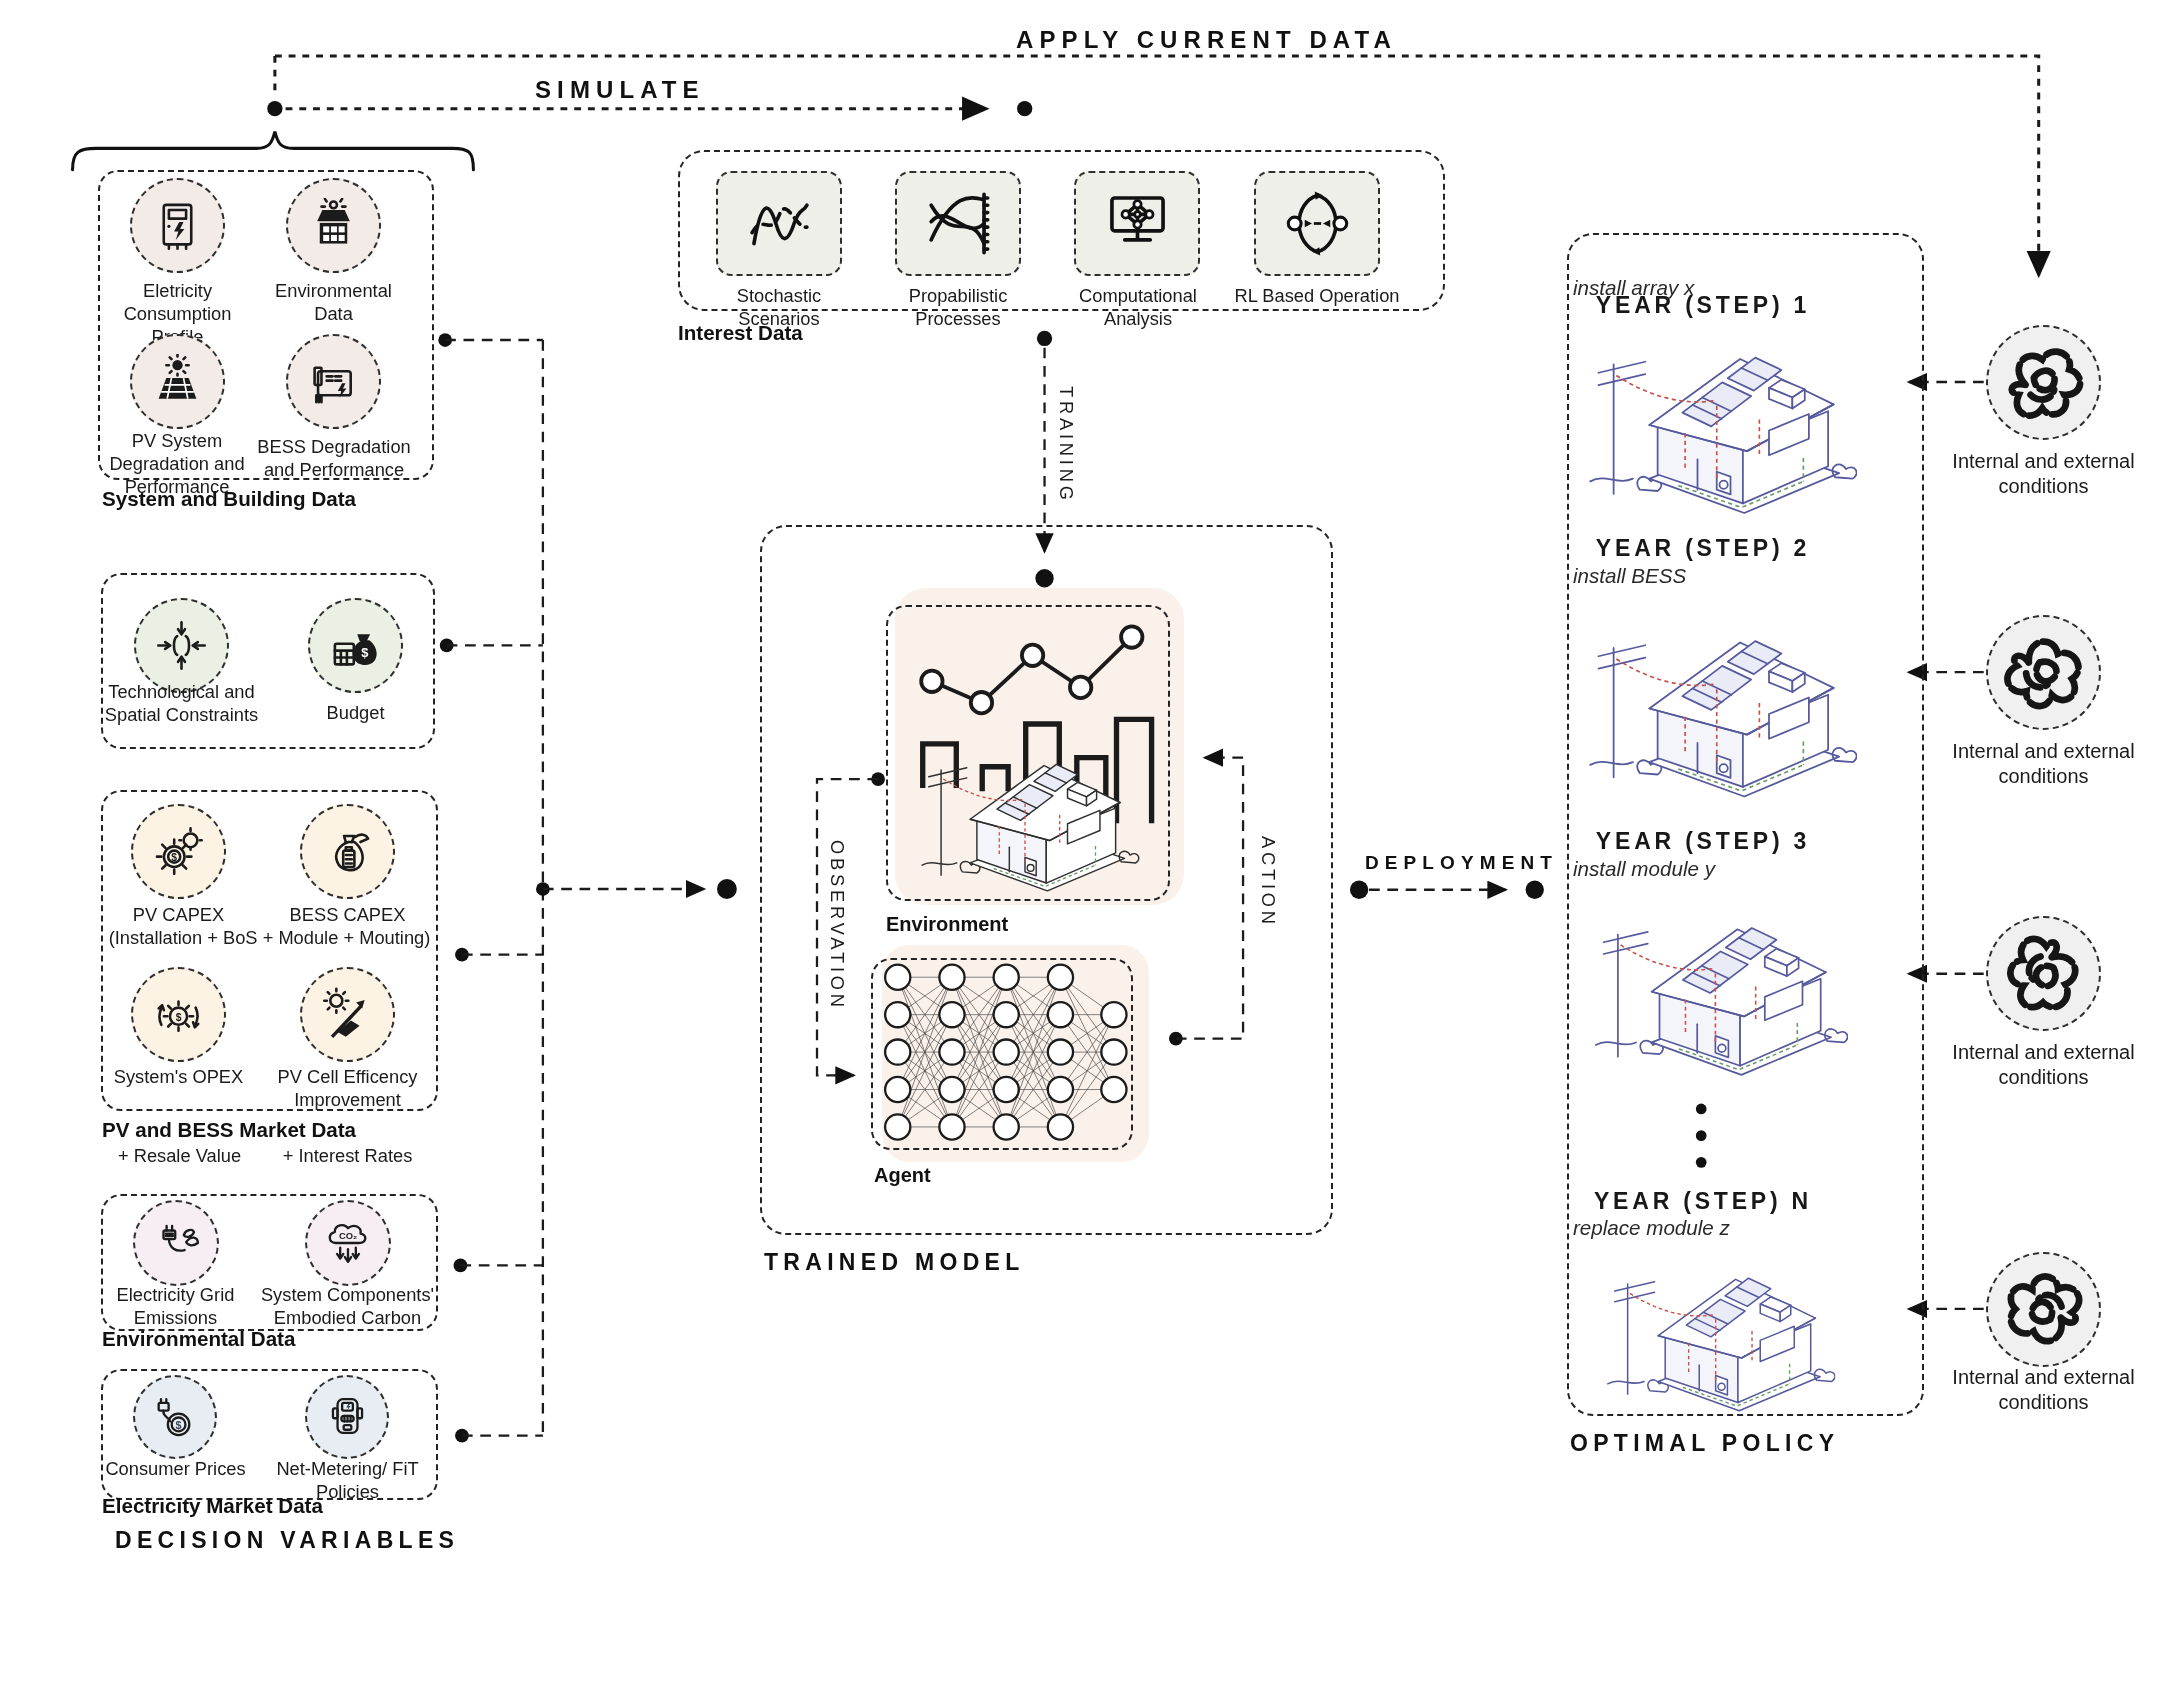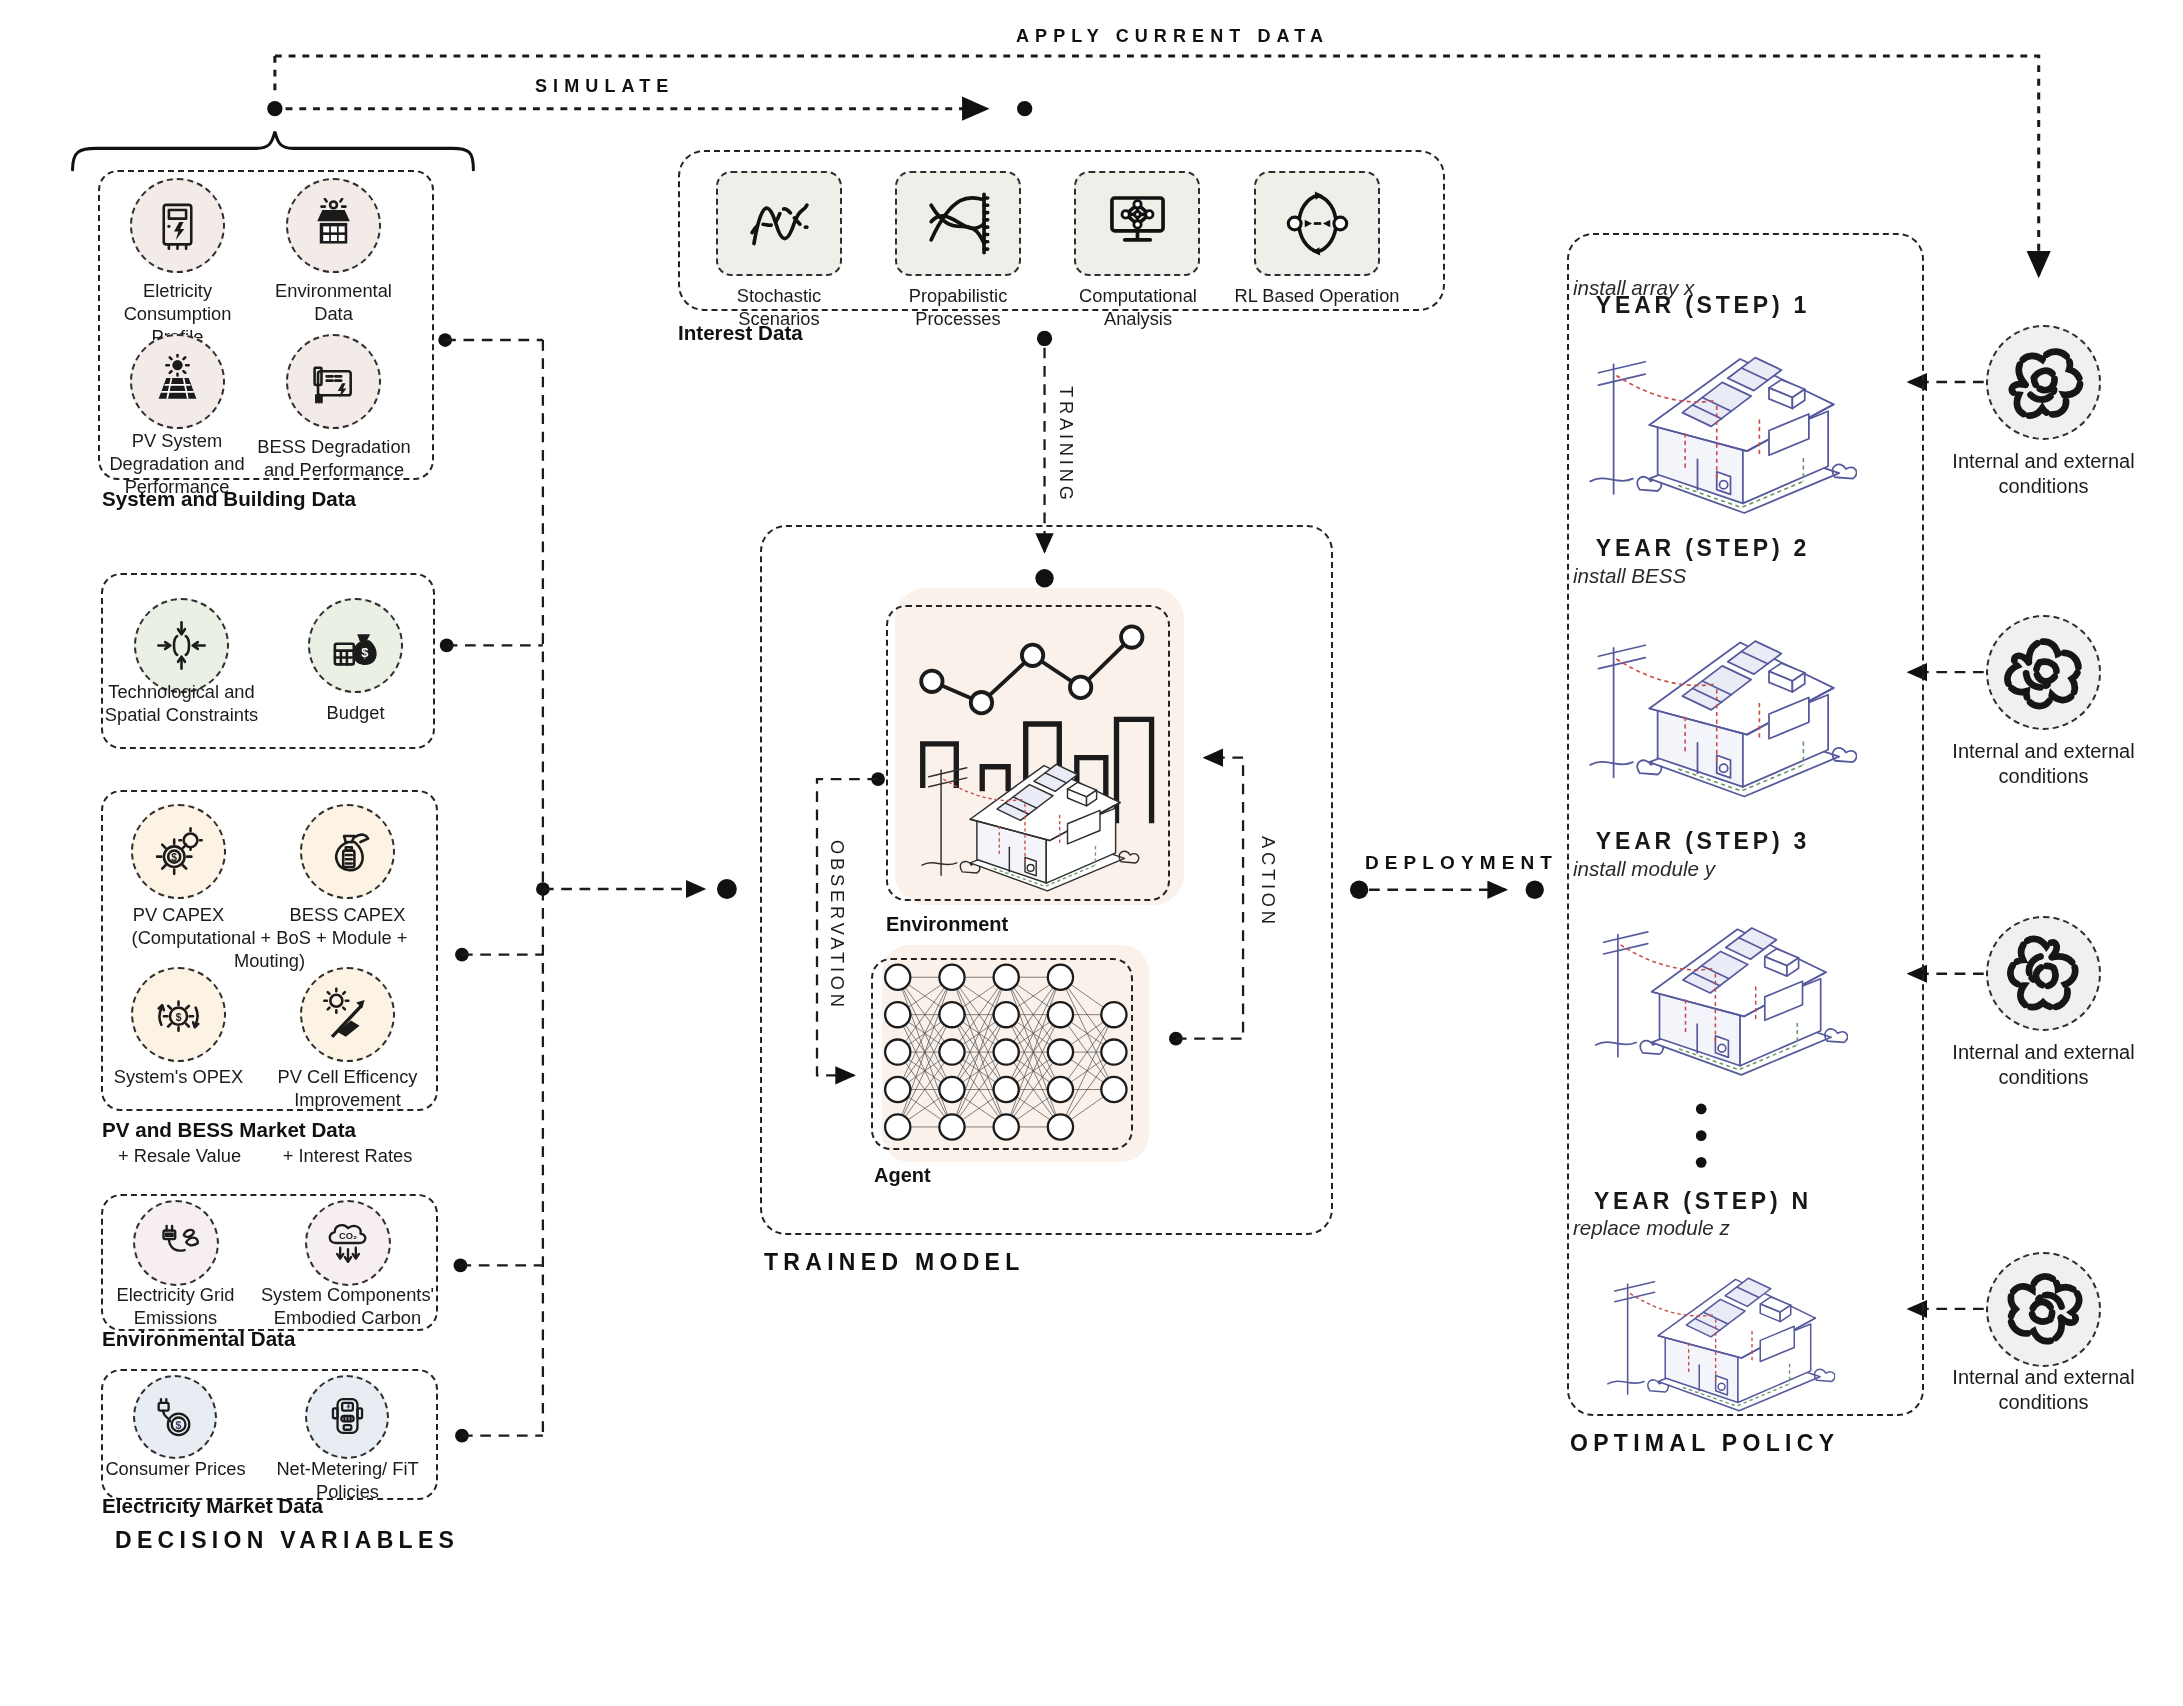--- a/index.html
+++ b/index.html
@@ -3,21 +3,21 @@
 <meta charset="utf-8">
 <style>
   html,body{margin:0;padding:0;background:#fff;}
   body{font-family:"Liberation Sans","DejaVu Sans",sans-serif;color:#1b1b1b;}
   .canvas{position:relative;width:2183px;height:1707px;background:#fff;overflow:hidden;}
   .abs{position:absolute;}
   .dashbox{border:2.3px dashed #232323;border-radius:20px;box-sizing:border-box;}
   .cap{font-weight:700;font-size:20.6px;color:#111;}
   .lbl{font-size:18.3px;line-height:23px;text-align:center;color:#1b1b1b;}
   .trk{letter-spacing:5.3px;font-weight:700;font-size:23px;color:#111;white-space:nowrap;}
-  .toplab{font-size:18px;letter-spacing:6.1px;font-weight:600;color:#111;white-space:nowrap;}
+  .toplab{font-size:24px;letter-spacing:6.1px;font-weight:600;color:#111;white-space:nowrap;}
   .vtext{writing-mode:vertical-rl;font-size:18.3px;letter-spacing:3.8px;color:#1b1b1b;white-space:nowrap;}
   .iconcirc{border:2.3px dashed #2e2e2e;border-radius:50%;display:flex;align-items:center;justify-content:center;box-sizing:border-box;}
   .tile{border:2.3px dashed #2e2e2e;border-radius:15.3px;display:flex;align-items:center;justify-content:center;box-sizing:border-box;background:#efefe9;}
   .year-title{font-size:23px;letter-spacing:3.8px;font-weight:600;text-align:center;color:#181818;white-space:nowrap;}
   .year-sub{font-size:20.6px;font-style:italic;text-align:left;color:#2a2a2a;}
   .cond{font-size:20px;text-align:center;line-height:25px;color:#1b1b1b;}
   .ic{stroke:#1b1b1b;stroke-width:3;fill:none;stroke-linecap:round;stroke-linejoin:round;}
   .tic{stroke:#111;stroke-width:4;fill:none;stroke-linecap:round;stroke-linejoin:round;}
   .house-main{stroke:currentColor;stroke-width:2.6;fill:none;stroke-linecap:round;stroke-linejoin:round;}
   .wire-red{stroke:#c9504a;stroke-width:2.4;stroke-dasharray:6 5;fill:none;}
@@ -267,21 +267,21 @@
           <path d="M30,21 l-2,-7 h12 l-3,7"></path>
           <path d="M41,15 c7,-5 13,-2 15,2 l-9,4"></path>
           <path d="M33,21 c-10,3 -17,13 -13,23 c4,11 21,13 27,4 c6,-9 1,-21 -7,-27 z"></path>
           <rect x="27" y="31" width="13" height="19" rx="2"></rect>
           <rect x="30" y="27" width="7" height="4"></rect>
           <path d="M30,36 h7 M30,41 h7 M30,46 h7"></path>
         </g>
       </svg>
 </div>
 <div class="abs lbl" style="left:271px;top:903px;width:153px;">BESS CAPEX</div>
-<div class="abs lbl" style="left:107px;top:926px;width:325px;">(Computational + BoS + Module + Mouting)</div>
+<div class="abs lbl" style="left:107px;top:926px;width:325px;">(Installation + BoS + Module + Mouting)</div>
 <div class="abs iconcirc" style="left:131px;top:967px;width:95px;height:95px;background:#fdf3e4;">
   <svg width="55" height="55" viewBox="0 0 64 64">
         <g class="ic">
           <circle cx="32" cy="34" r="10"></circle>
           <path d="M32,21 v-4 M32,47 v4 M19,34 h-4 M45,34 h4 M23,25 l-3,-3 M41,25 l3,-3 M23,43 l-3,3 M41,43 l3,3"></path>
           <path d="M12,44 a23,23 0 0 1 1,-21"></path>
           <path d="M9,25 l4,-4 l2,6"></path>
           <path d="M52,24 a23,23 0 0 1 -1,21"></path>
           <path d="M55,43 l-4,4 l-2,-6"></path>
         </g>

